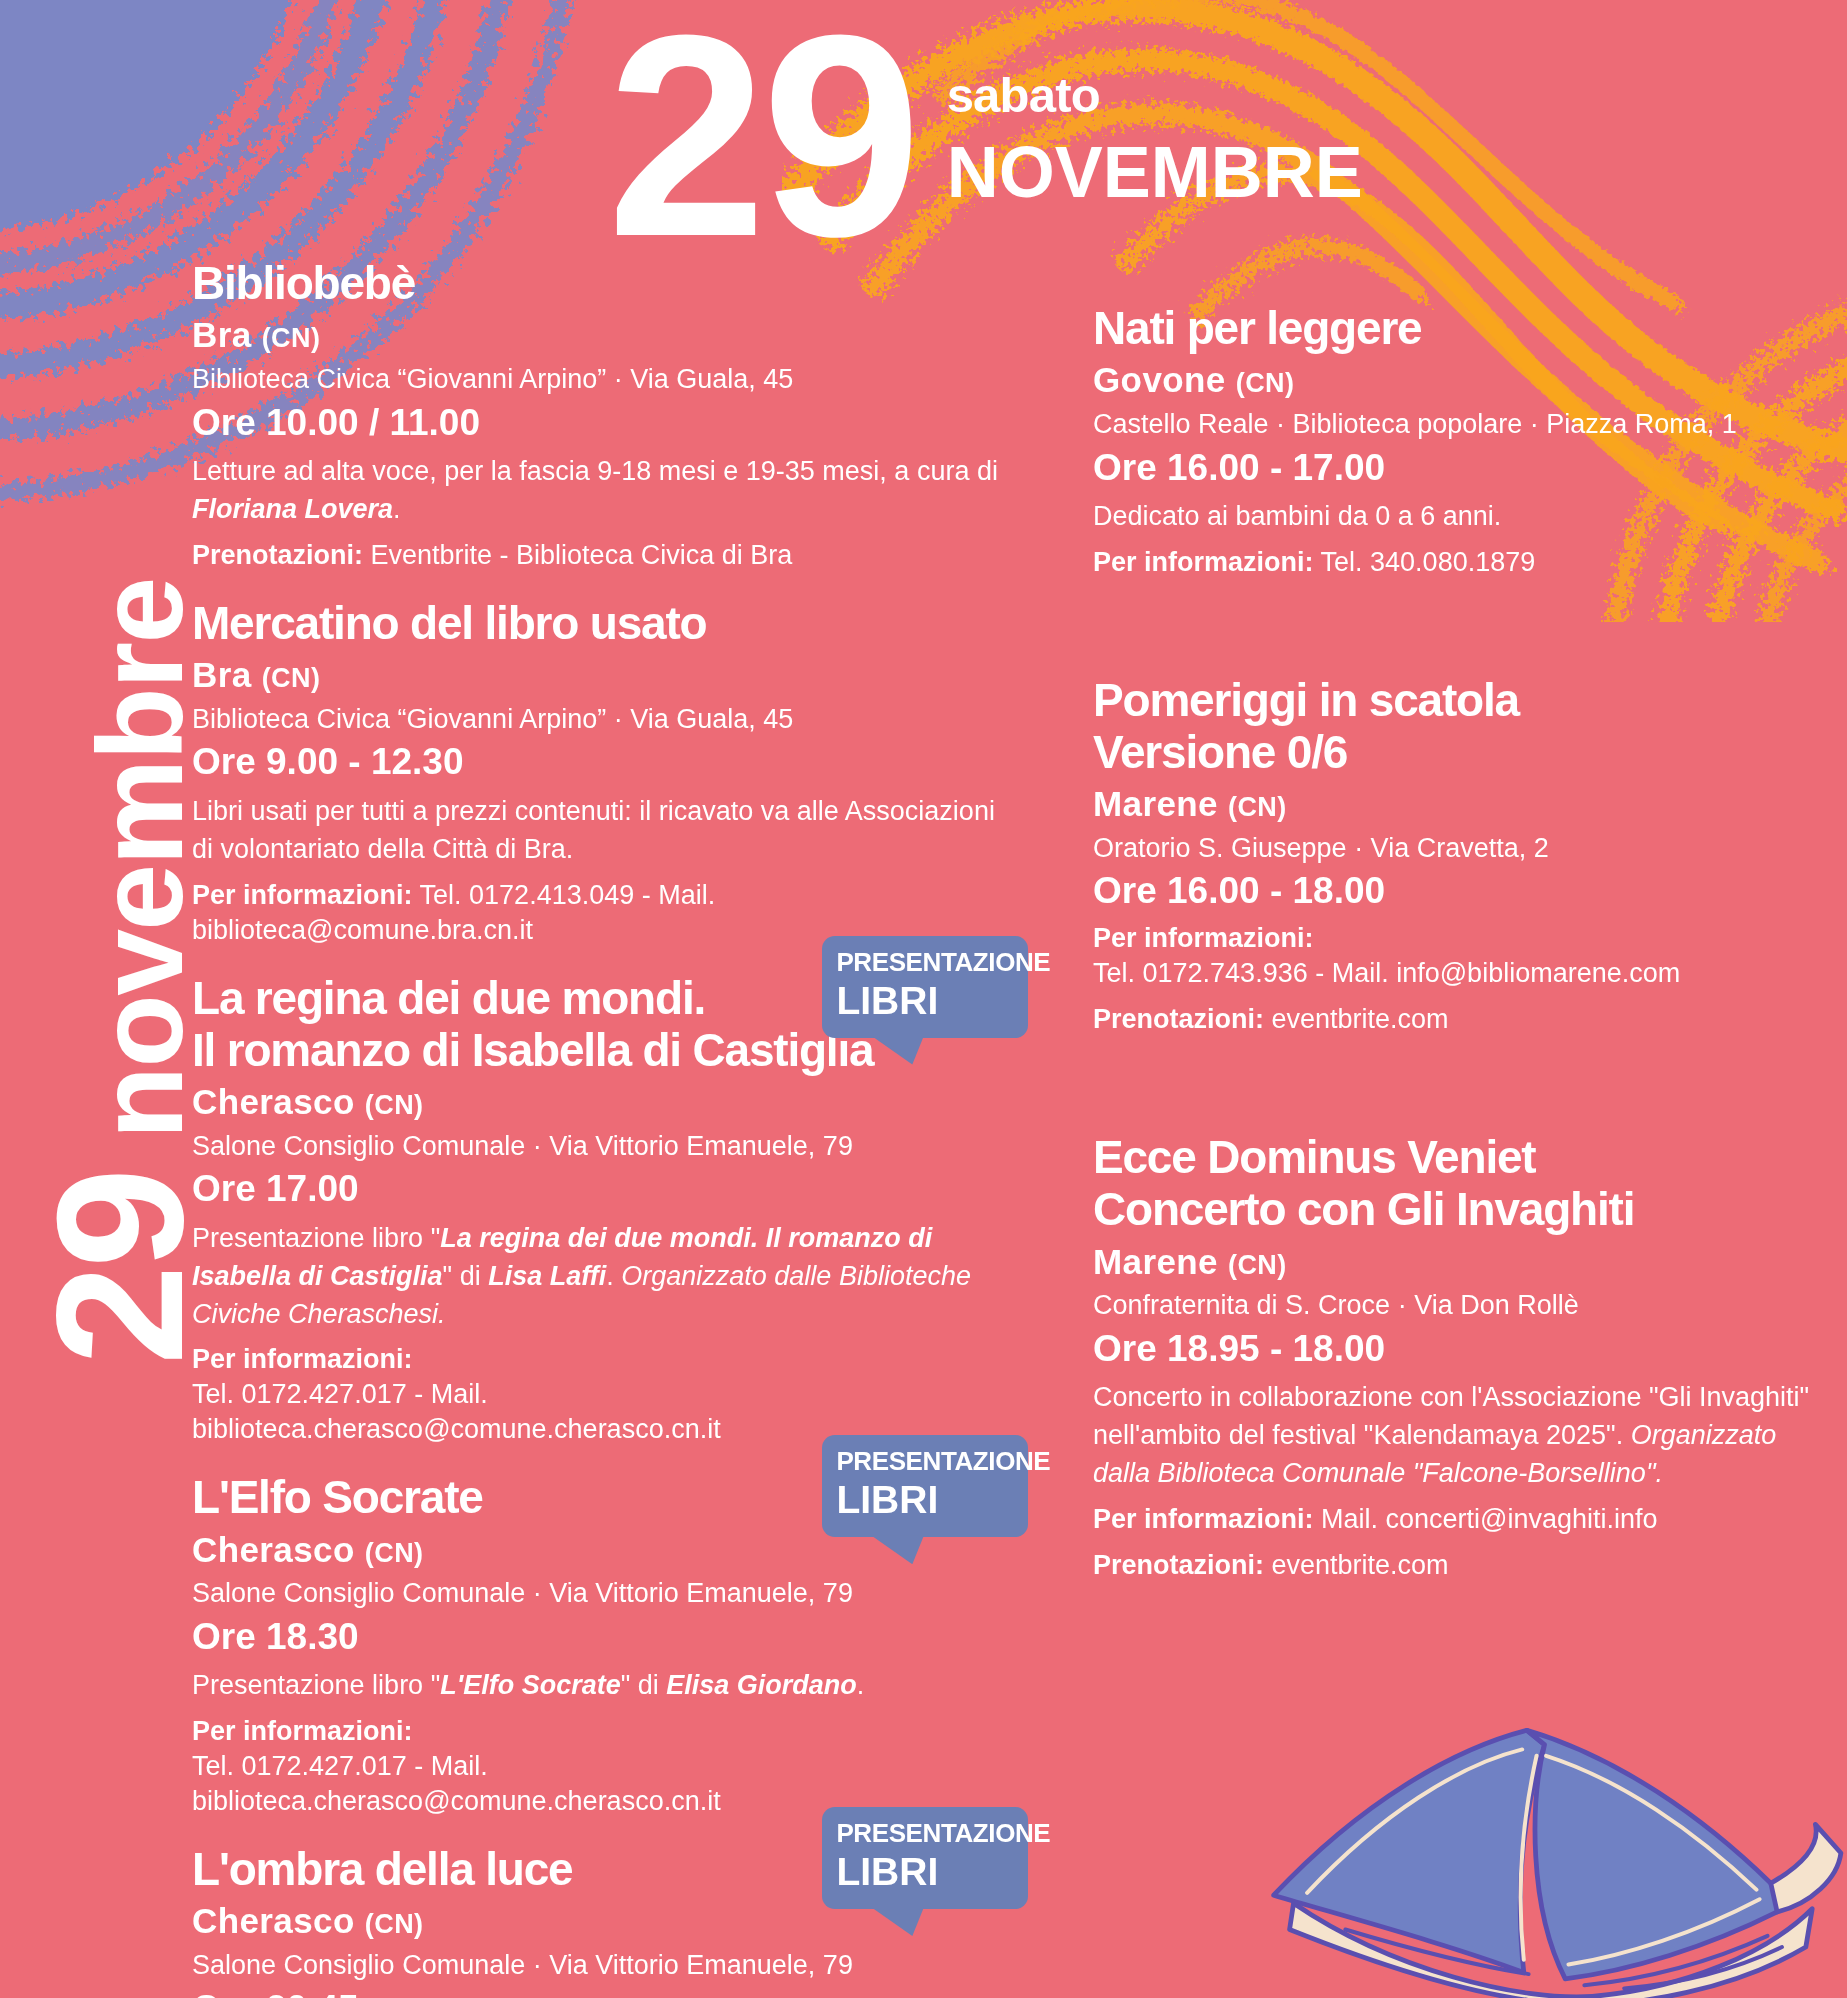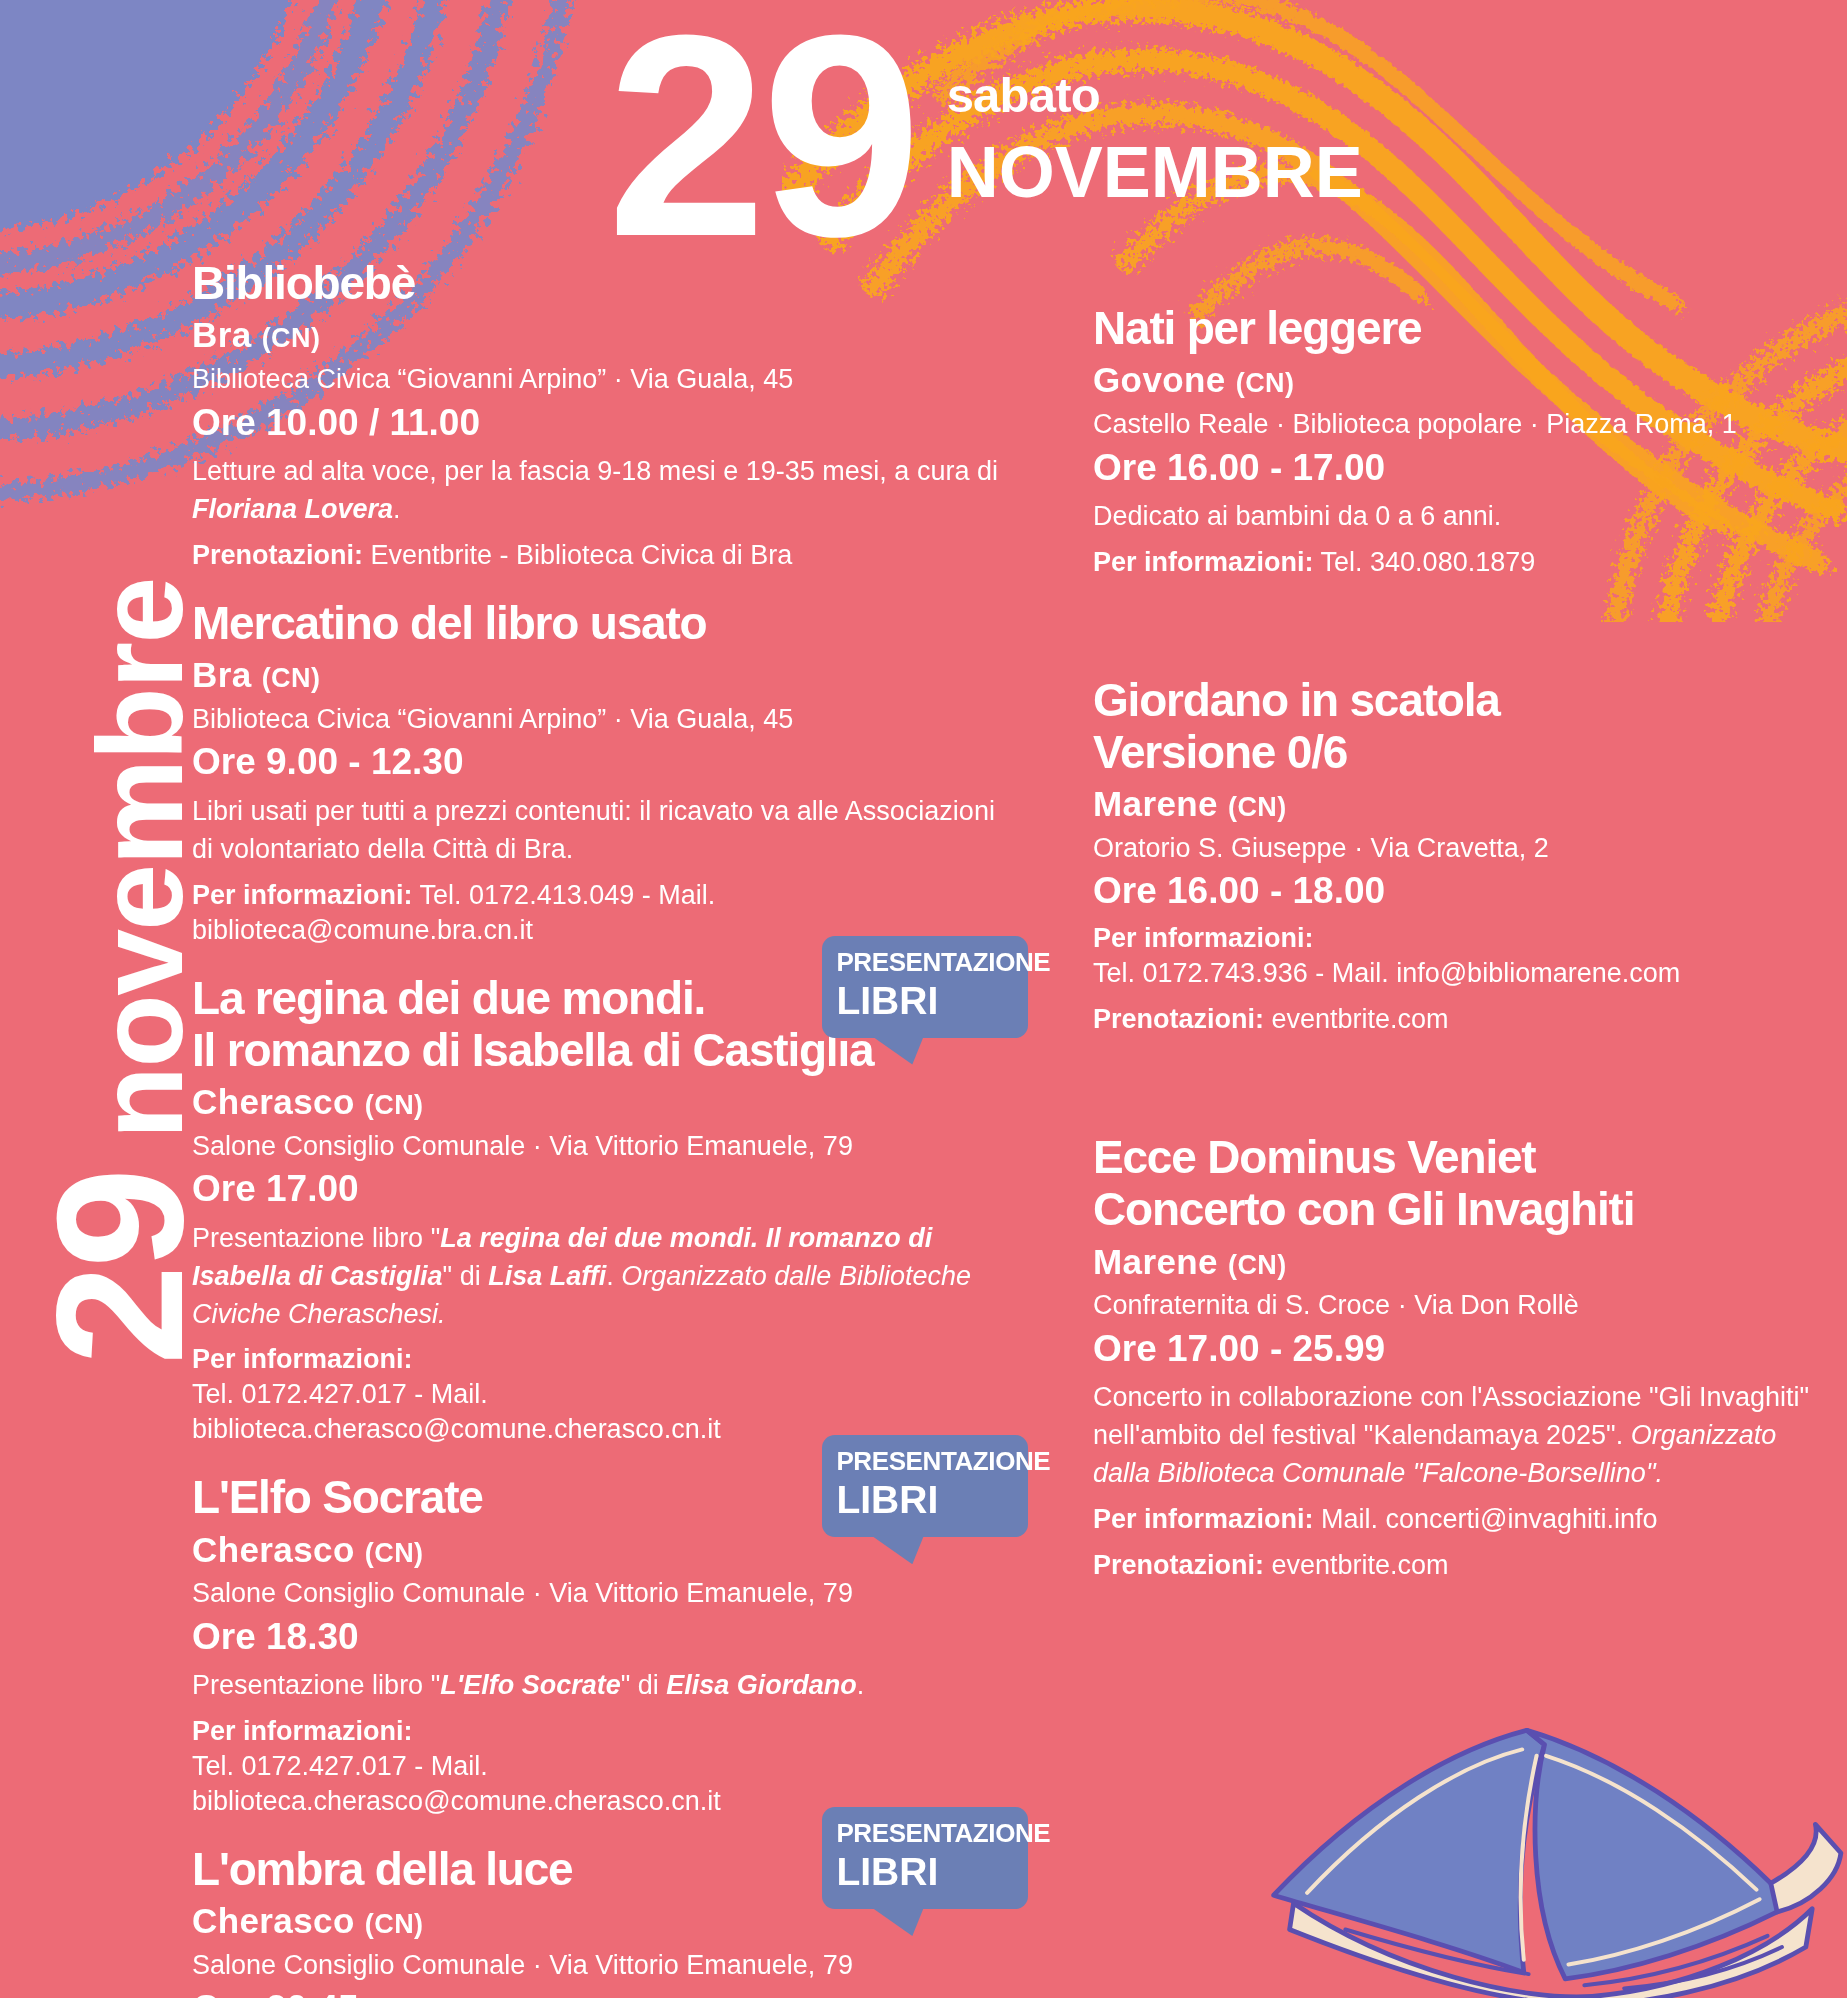--- a/index.html
+++ b/index.html
@@ -214,21 +214,21 @@
       <div class="time">Ore 16.00 - 17.00</div>
       <p class="desc"><span>Dedicato ai bambini da 0 a 6 anni.</span></p>
       <div class="info">
         <div class="info-group">
           <div class="info-line"><span class="seg-b">Per informazioni:</span><span> Tel. 340.080.1879</span></div>
         </div>
       </div>
     </article>
     <article class="event">
       <h2 class="ev-title">
-        <div class="ev-title-line">Giordano in scatola</div>
+        <div class="ev-title-line">Pomeriggi in scatola</div>
         <div class="ev-title-line">Versione 0/6</div>
       </h2>
       <div class="city-line"><span class="city-name">Marene </span><span class="city-prov">(CN)</span></div>
       <div class="venue">Oratorio S. Giuseppe · Via Cravetta, 2</div>
       <div class="time">Ore 16.00 - 18.00</div>
       <div class="info">
         <div class="info-group">
           <div class="info-line"><span class="seg-b">Per informazioni:</span></div>
           <div class="info-line"><span>Tel. 0172.743.936 - Mail. info@bibliomarene.com</span></div>
         </div>
@@ -237,21 +237,21 @@
         </div>
       </div>
     </article>
     <article class="event">
       <h2 class="ev-title">
         <div class="ev-title-line">Ecce Dominus Veniet</div>
         <div class="ev-title-line">Concerto con Gli Invaghiti</div>
       </h2>
       <div class="city-line"><span class="city-name">Marene </span><span class="city-prov">(CN)</span></div>
       <div class="venue">Confraternita di S. Croce · Via Don Rollè</div>
-      <div class="time">Ore 17.00 - 25.99</div>
+      <div class="time">Ore 18.95 - 18.00</div>
       <p class="desc"><span>Concerto in collaborazione con l'Associazione "Gli Invaghiti" nell'ambito del festival "Kalendamaya 2025". </span><span class="seg-i">Organizzato dalla Biblioteca Comunale "Falcone-Borsellino".</span></p>
       <div class="info">
         <div class="info-group">
           <div class="info-line"><span class="seg-b">Per informazioni:</span><span> Mail. concerti@invaghiti.info</span></div>
         </div>
         <div class="info-group">
           <div class="info-line"><span class="seg-b">Prenotazioni:</span><span> eventbrite.com</span></div>
         </div>
       </div>
     </article>

